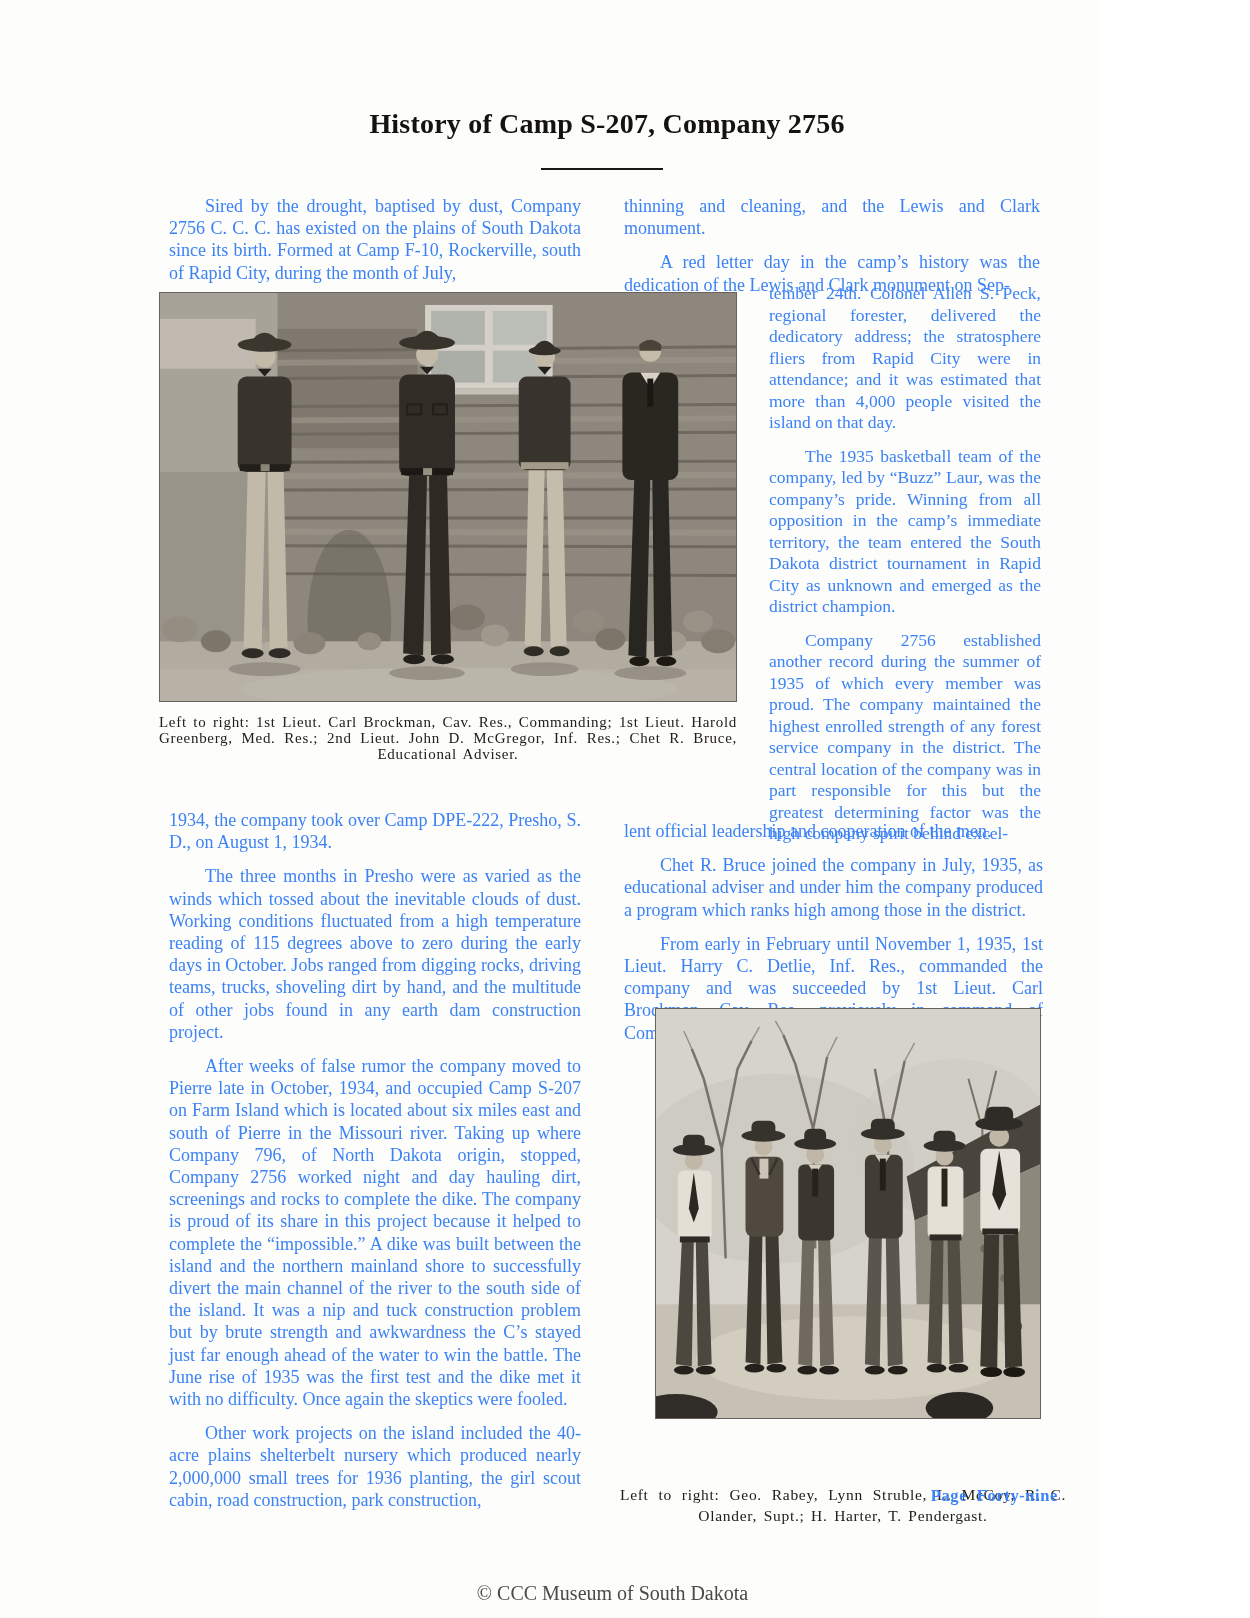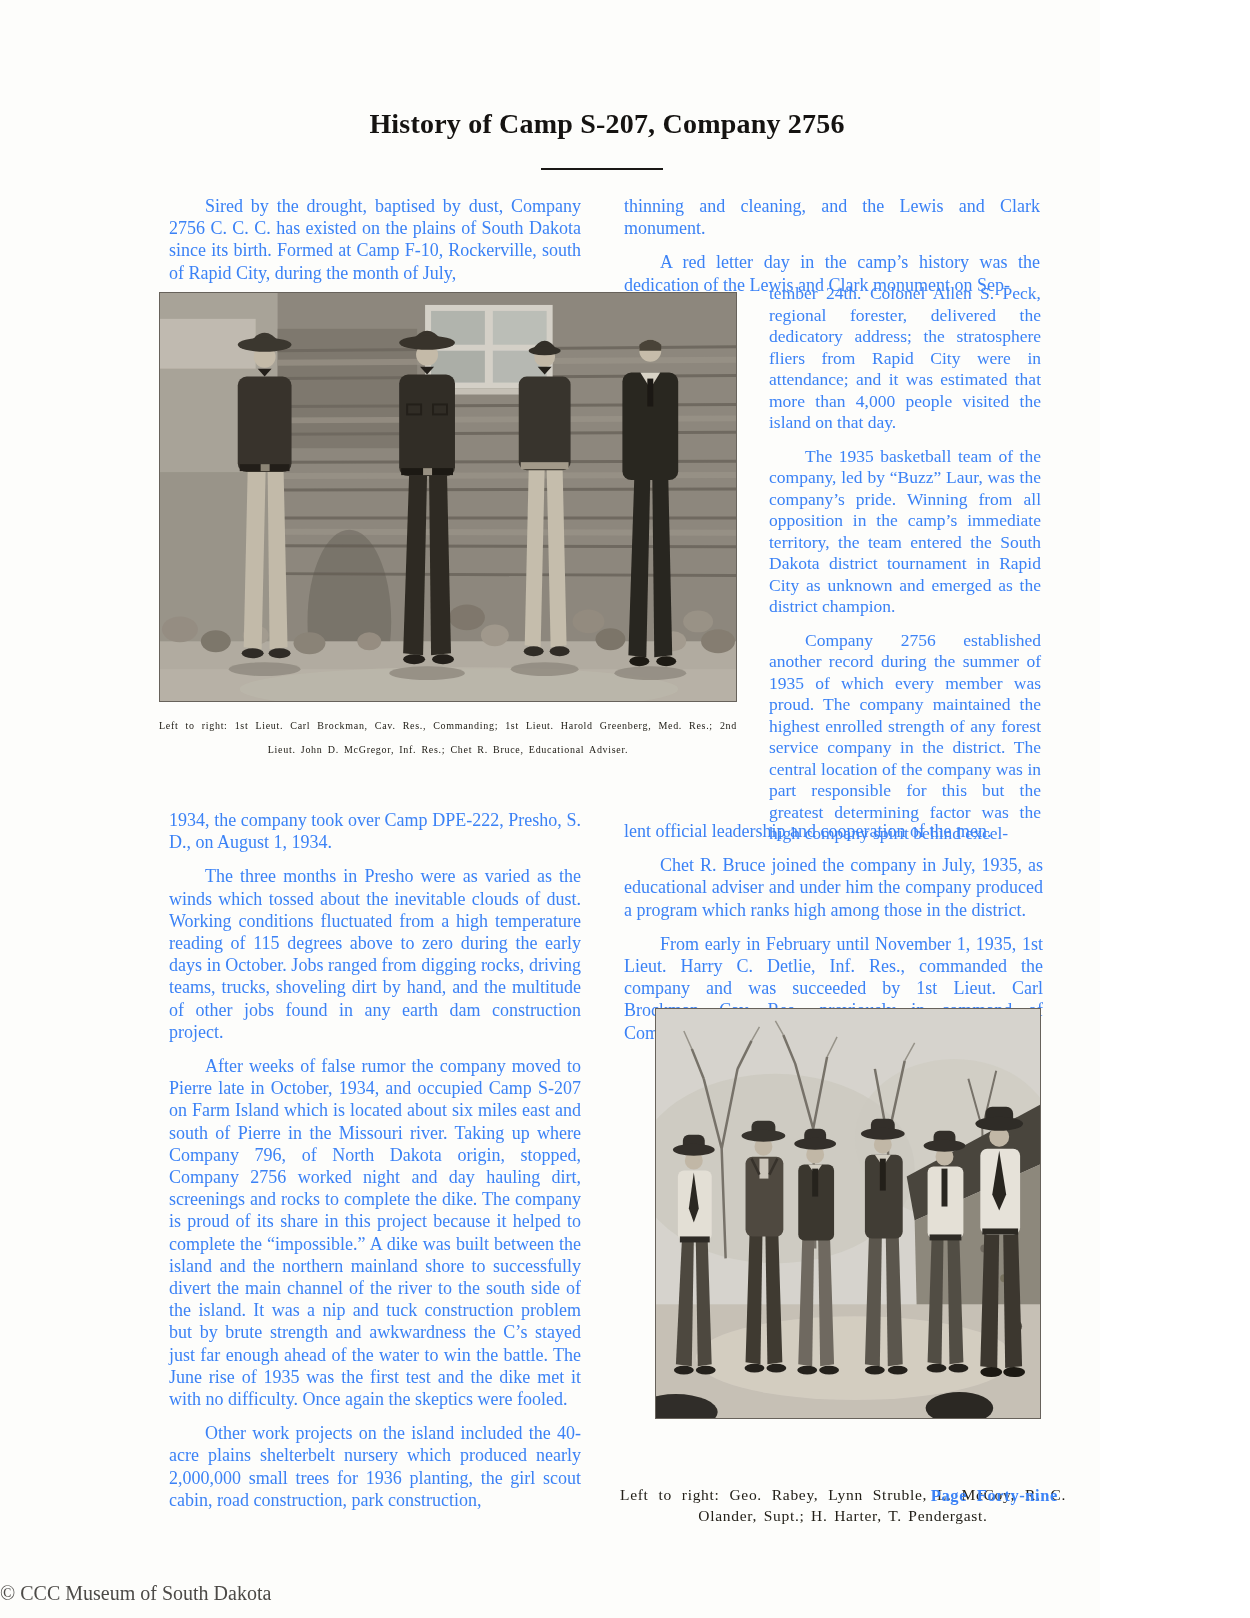--- a/index.html
+++ b/index.html
@@ -29,34 +29,34 @@
   #block-r3{left:612px;top:808px;width:443px;}
   .photo{
     position:absolute;margin:0;padding:0;
     border:1px solid #67625b;background:#9a958b;
     box-sizing:border-box;
   }
   #photo-officers{left:159px;top:292px;width:578px;height:410px;}
   #photo-supervisors{left:655px;top:1008px;width:386px;height:411px;}
   .photo svg{display:block;width:100%;height:100%;}
   .caption{
-    position:absolute;font-size:10px;line-height:24px;
+    position:absolute;font-size:15px;line-height:16px;
     letter-spacing:0.7px;word-spacing:2px;color:#232019;
     text-align:justify;text-align-last:center;margin:0;
   }
   #caption-officers{left:159px;top:714px;width:578px;}
   #caption-supervisors{left:620px;top:1484px;width:446px;font-size:15.5px;line-height:21px;}
   .page-number{
     position:absolute;left:612px;top:1486px;width:446px;
     text-align:right;font-size:16.5px;font-weight:bold;
     letter-spacing:0.6px;word-spacing:5px;color:#3b82f6;
   }
   .credit{
     position:absolute;left:0;top:1582px;width:1225px;
-    text-align:left;font-size:20px;color:#4c4a47;
+    text-align:center;font-size:20px;color:#4c4a47;
   }
 </style>
 </head>
 <body>
 
 <div class="page">
 
   <h1 class="page-title">History of Camp S-207, Company 2756</h1>
   <div class="title-rule"></div>
 

